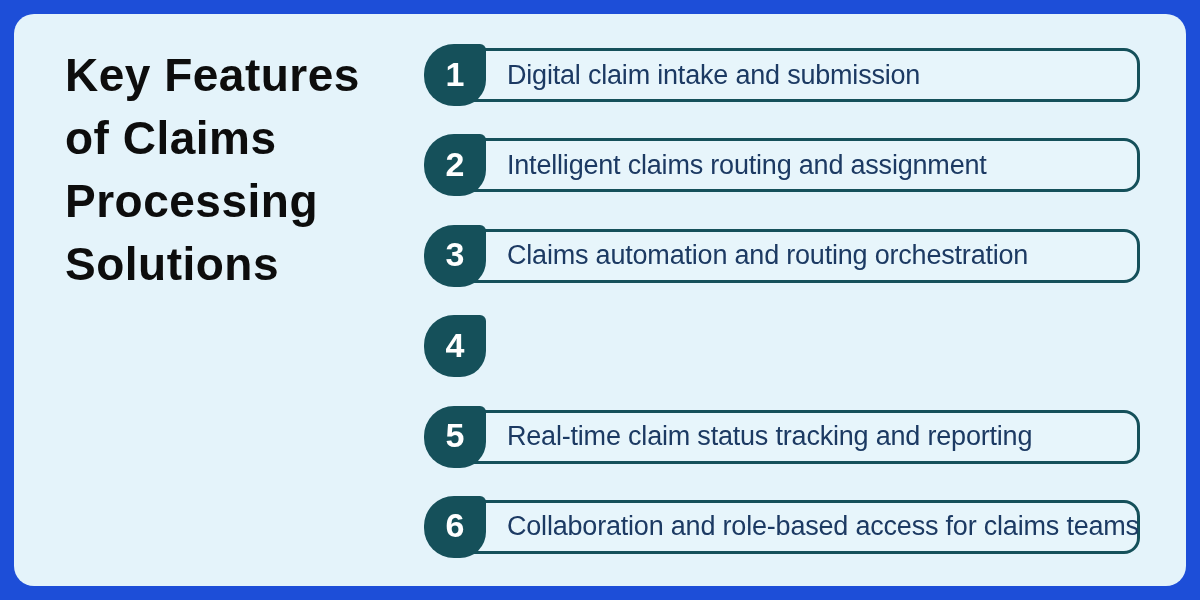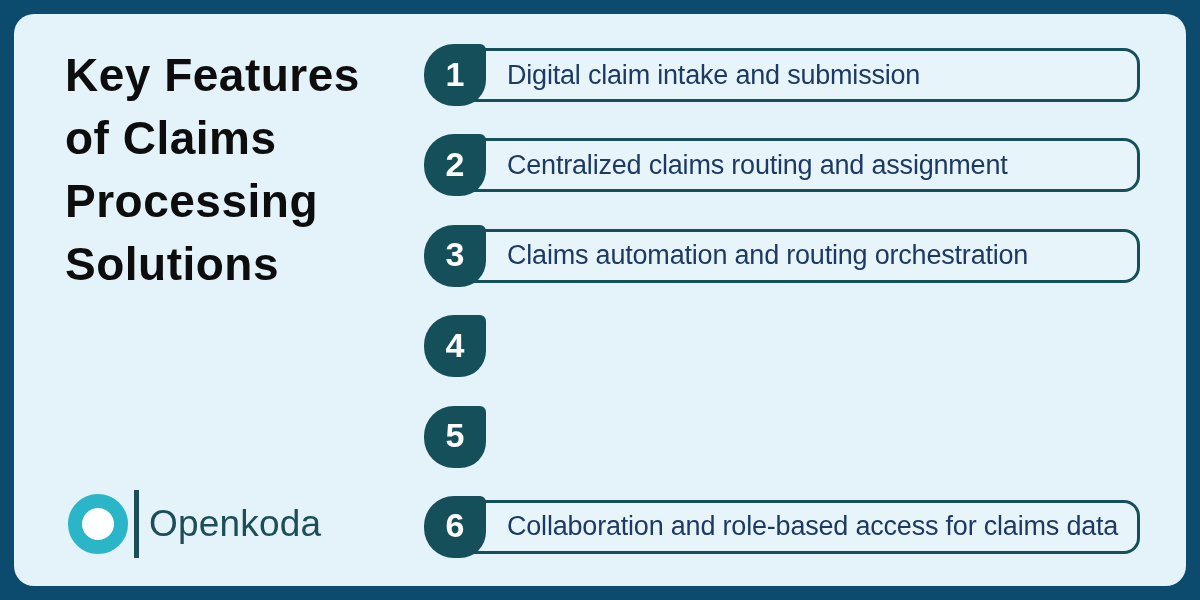--- a/index.html
+++ b/index.html
@@ -7,21 +7,21 @@
     padding: 0;
     width: 1200px;
     height: 600px;
     font-family: "Liberation Sans", sans-serif;
     background: #47704D;
   }
   .frame {
     position: relative;
     width: 1200px;
     height: 600px;
-    background: #0c4a6e;
+    background: #1d4ed8;
     overflow: hidden;
   }
   .card {
     position: absolute;
     left: 14px;
     top: 14px;
     right: 14px;
     bottom: 14px;
     background: #E4F3FA;
     border-radius: 20px;
@@ -136,21 +136,21 @@
         <div class="pill">
           <span class="pill-label">Digital claim intake and submission</span>
         </div>
       </div>
 
       <div class="feature-row">
         <div class="badge">
           <span class="badge-number">2</span>
         </div>
         <div class="pill">
-          <span class="pill-label">Centralized claims routing and assignment</span>
+          <span class="pill-label">Intelligent claims routing and assignment</span>
         </div>
       </div>
 
       <div class="feature-row">
         <div class="badge">
           <span class="badge-number">3</span>
         </div>
         <div class="pill">
           <span class="pill-label">Claims automation and routing orchestration</span>
         </div>
@@ -159,33 +159,31 @@
       <div class="feature-row">
         <div class="badge">
           <span class="badge-number">4</span>
         </div>
       </div>
 
       <div class="feature-row">
         <div class="badge">
           <span class="badge-number">5</span>
         </div>
+        <div class="pill">
+          <span class="pill-label">Real-time claim status tracking and reporting</span>
+        </div>
       </div>
 
       <div class="feature-row">
         <div class="badge">
           <span class="badge-number">6</span>
         </div>
         <div class="pill">
-          <span class="pill-label">Collaboration and role-based access for claims data</span>
+          <span class="pill-label">Collaboration and role-based access for claims teams</span>
         </div>
       </div>
 
     </div>
 
-    <div class="logo">
-      <div class="logo-donut"></div>
-      <div class="logo-sep"></div>
-      <span class="logo-wordmark">Openkoda</span>
-    </div>
 
   </div>
 </div>
 
 </body></html>

